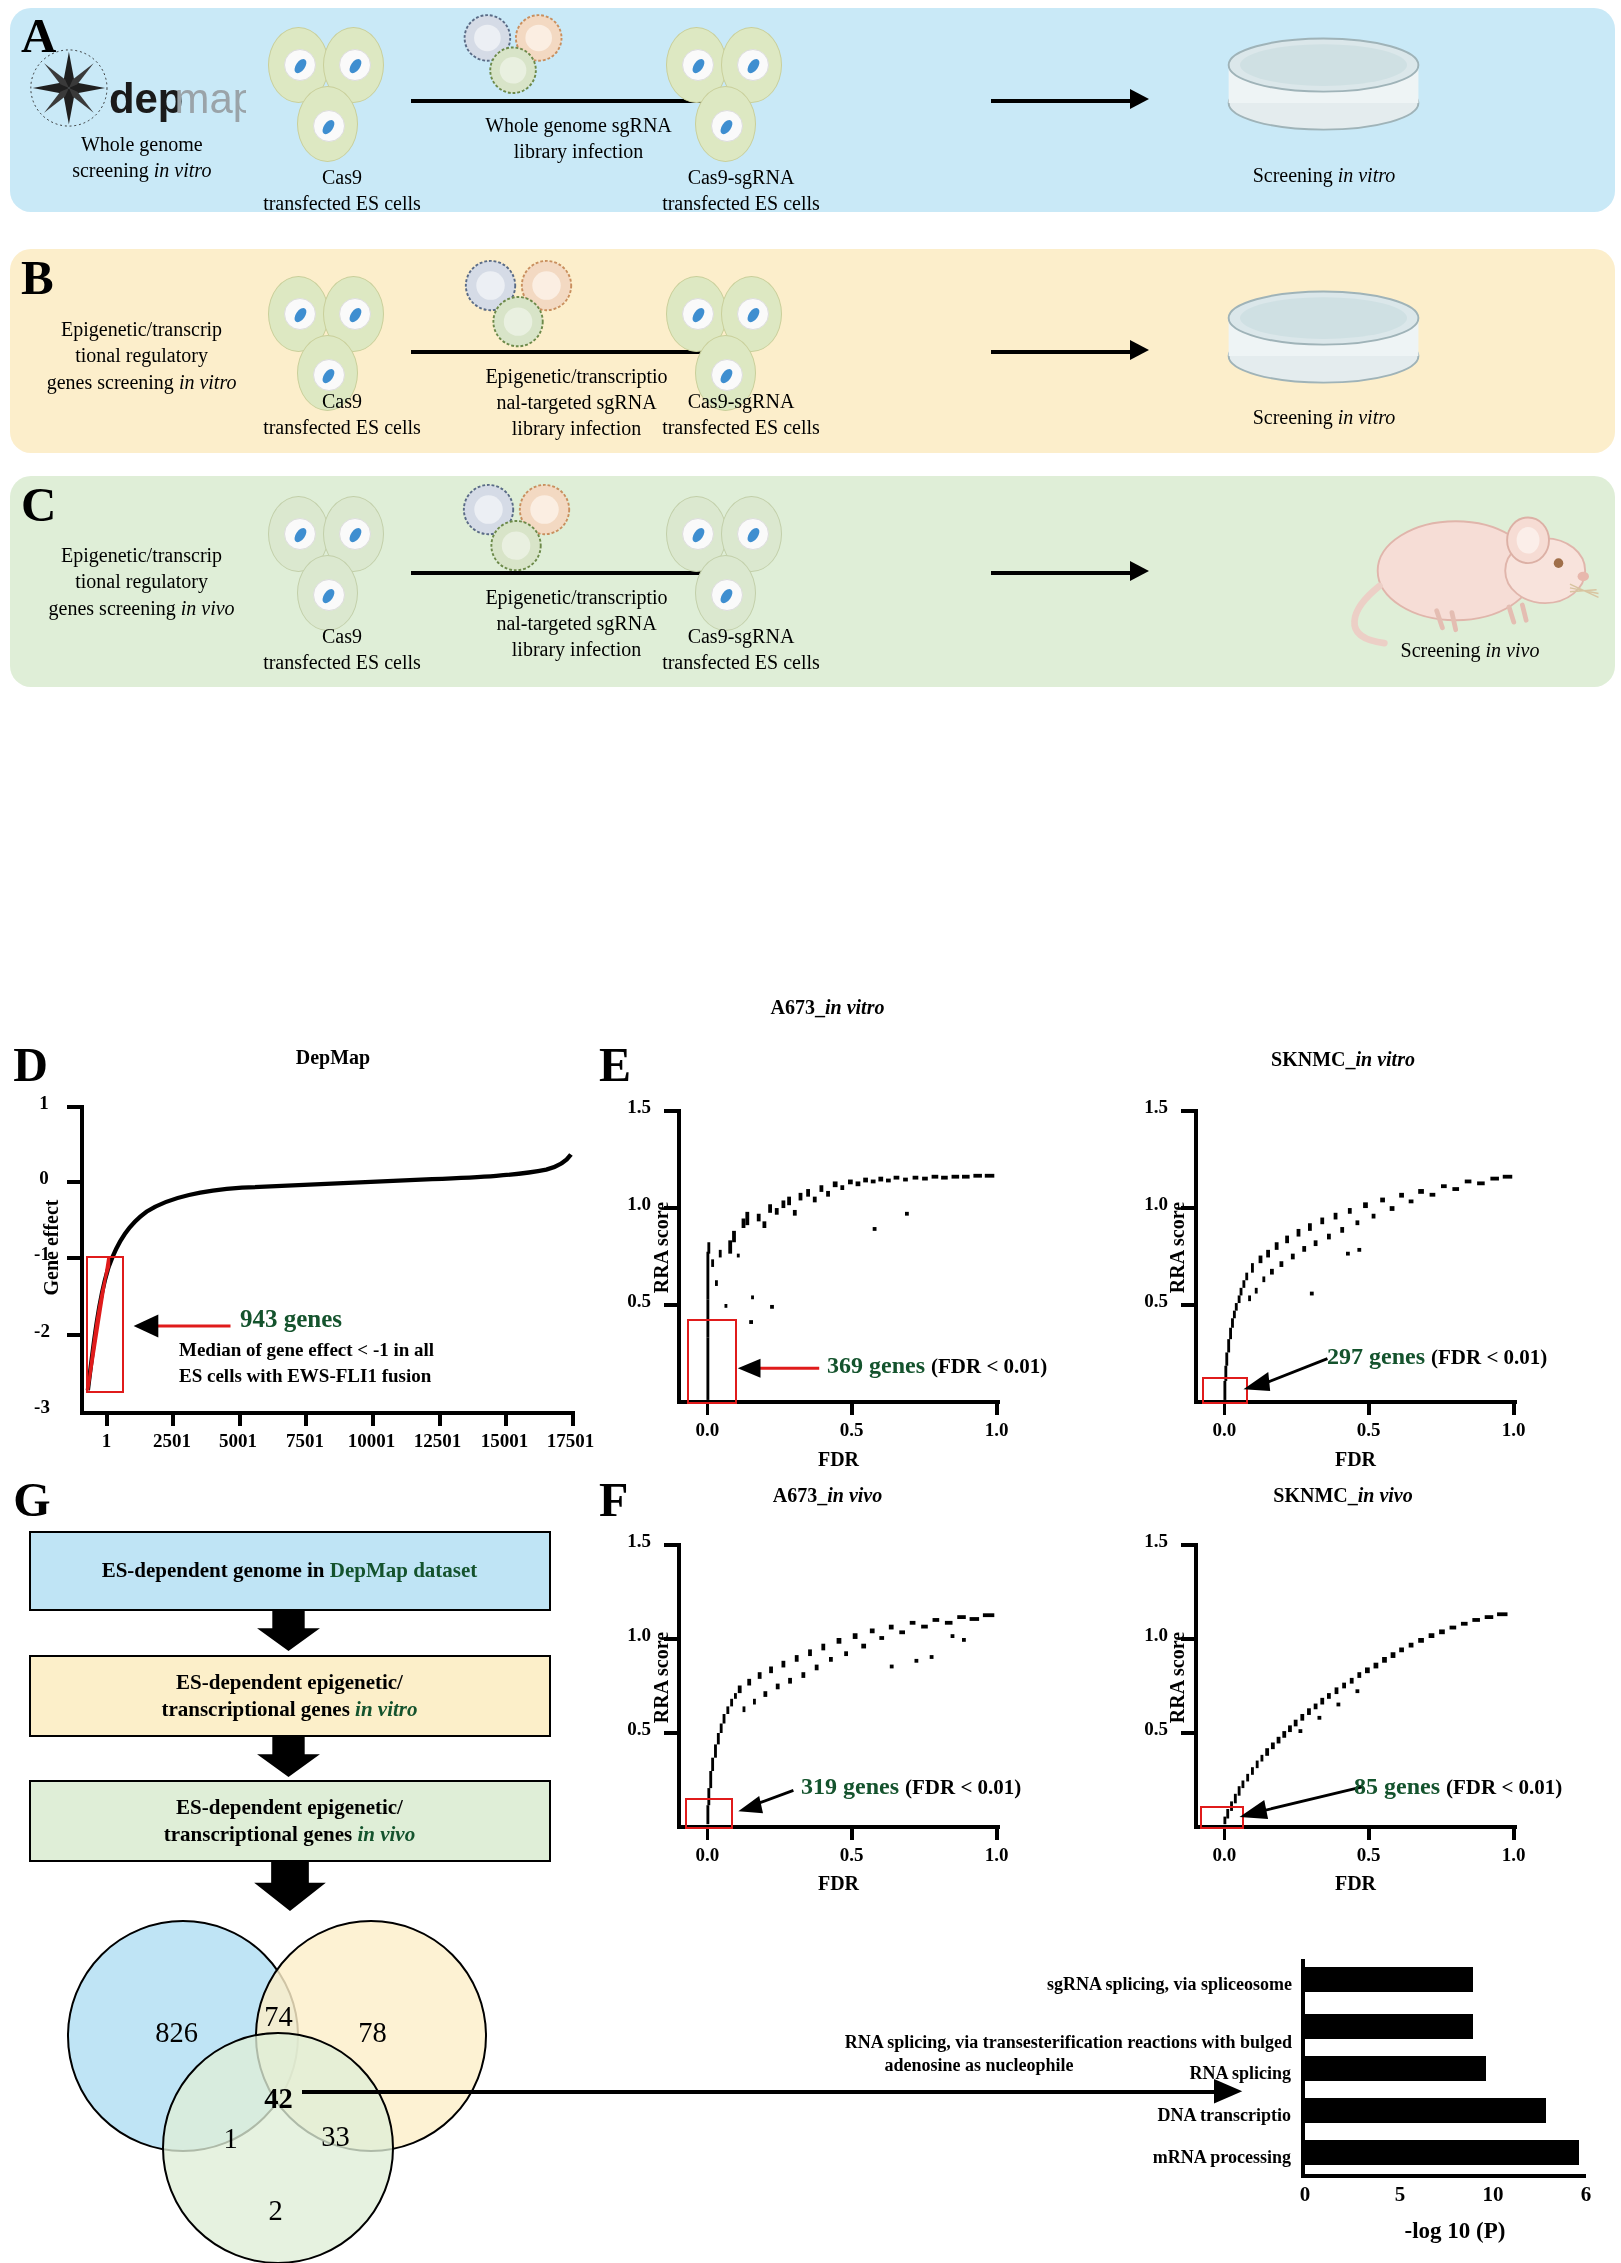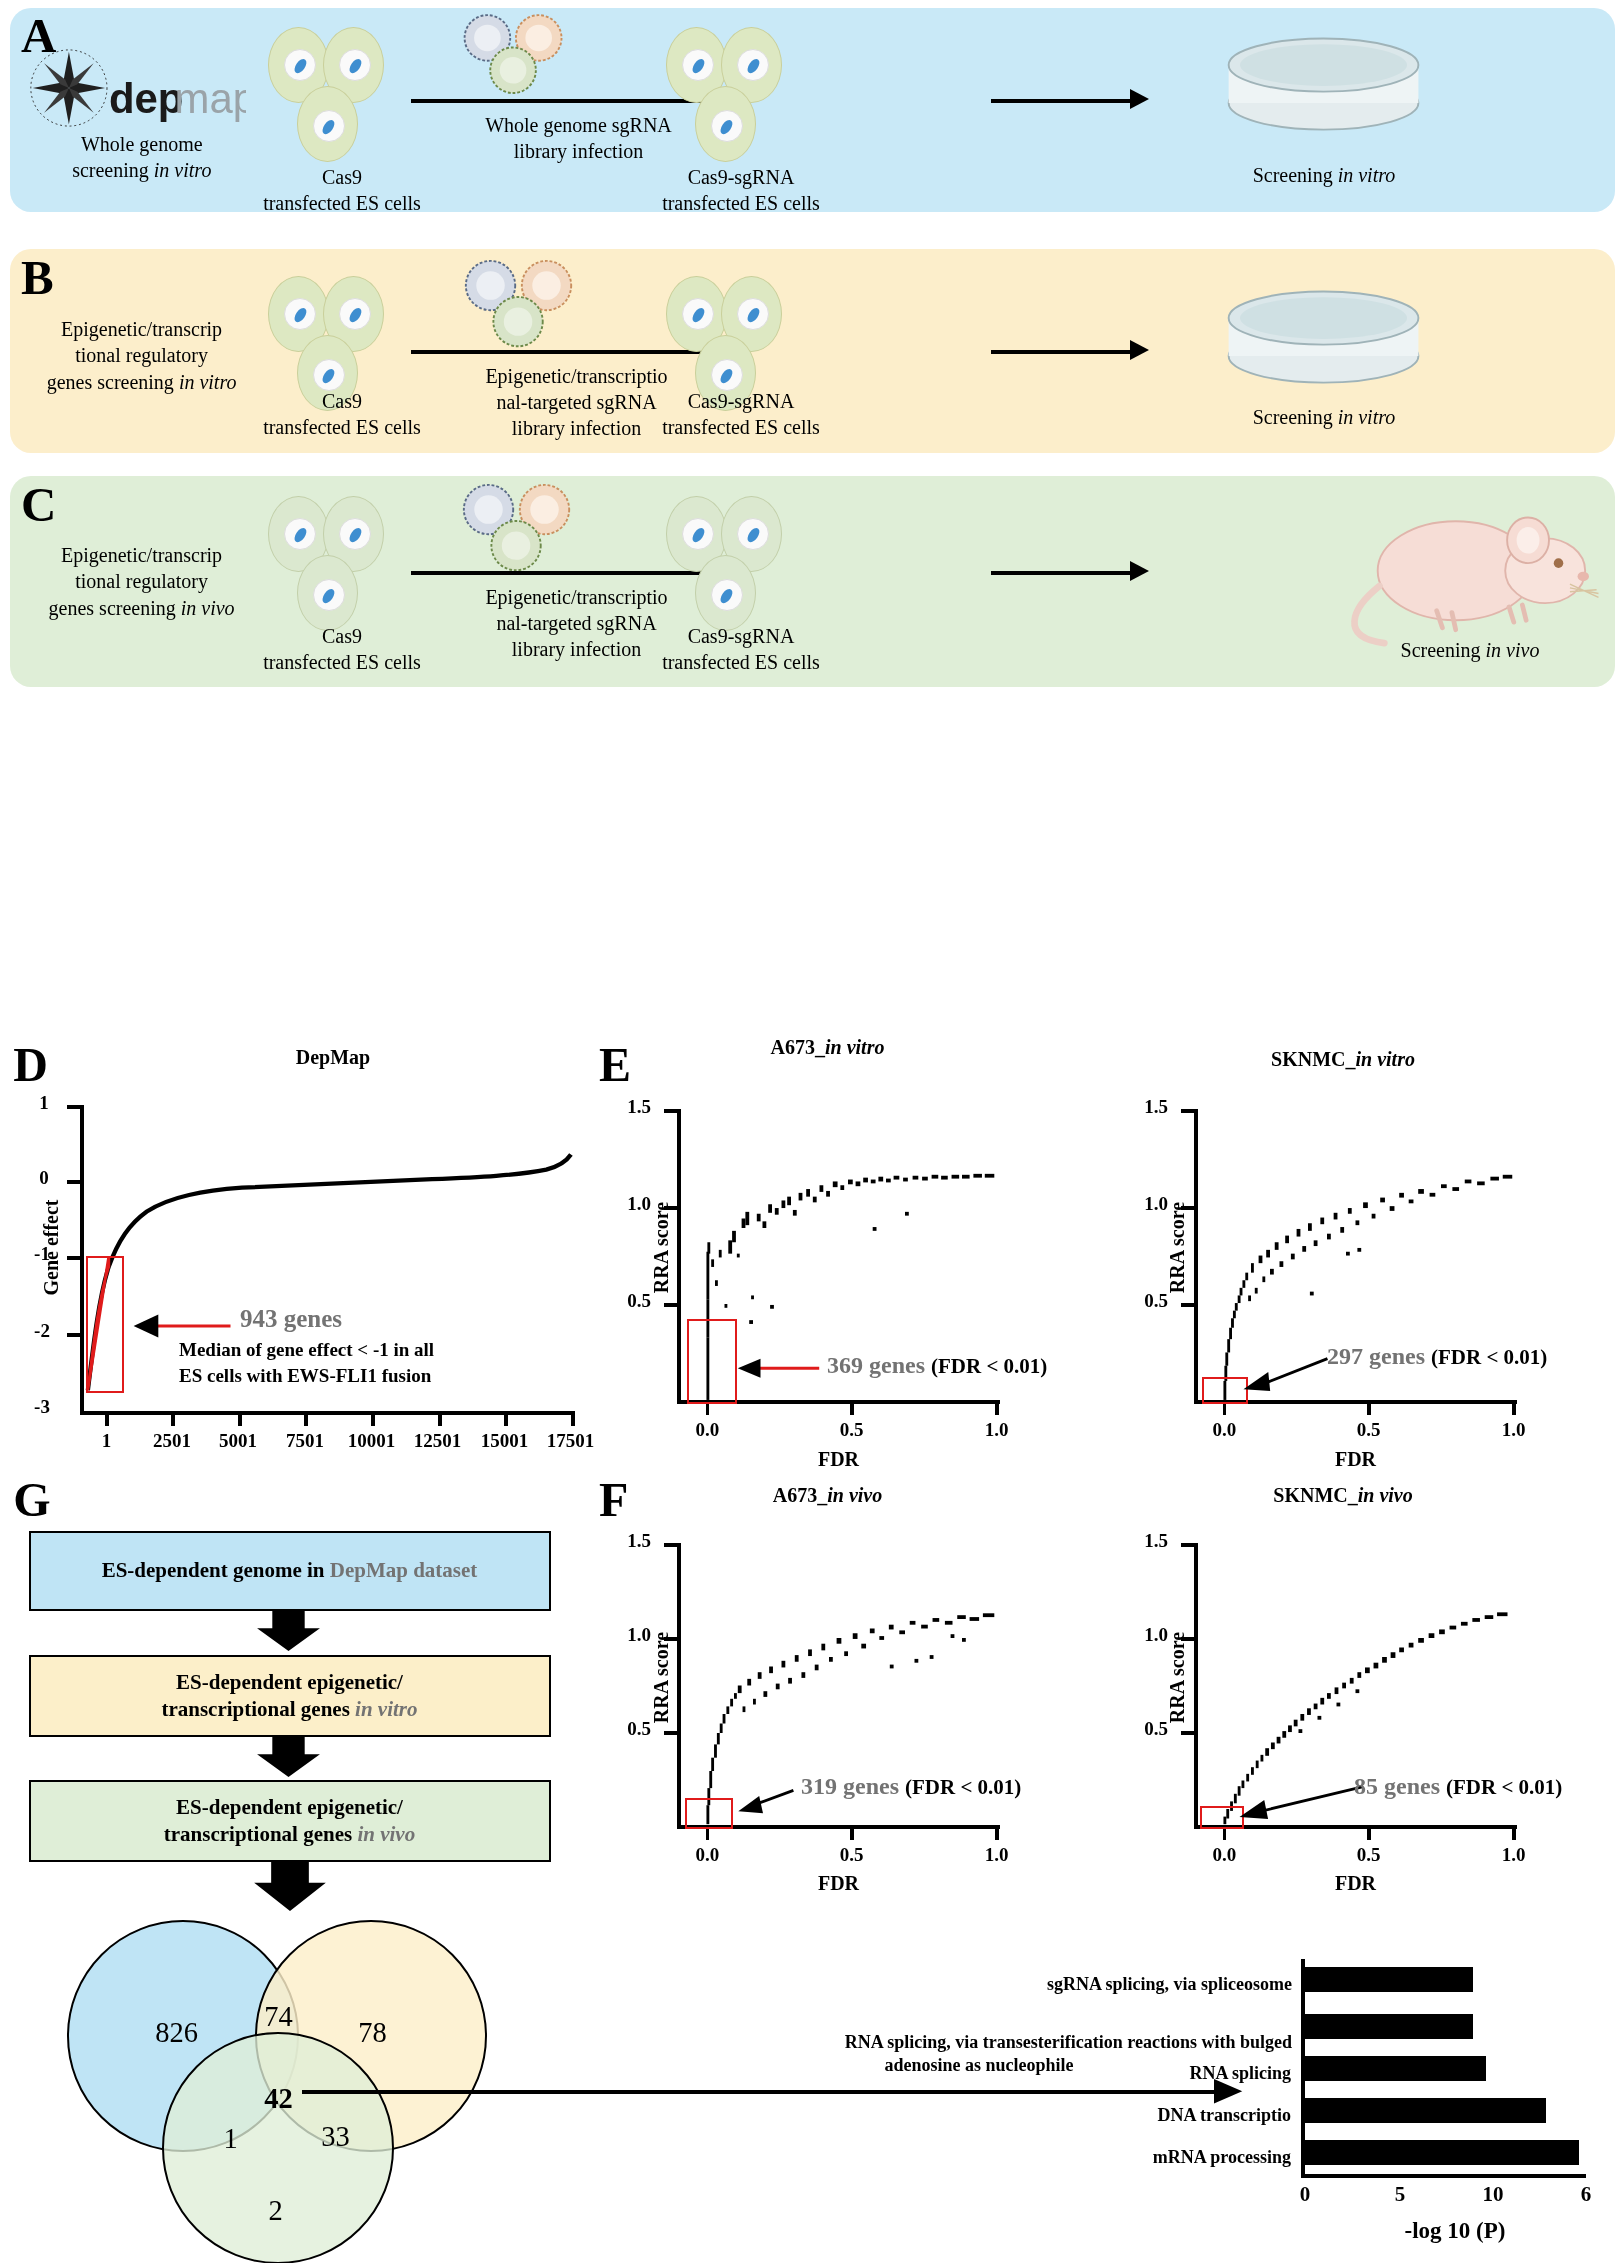--- a/index.html
+++ b/index.html
@@ -17,21 +17,21 @@
   .cellgrp{position:absolute;}
   .cell{position:absolute;border-radius:50%;background:#dde8c2;border:1.4px solid #c9cf9a;}
   .cellC{background:#dbe8cf;border-color:#c2cfa9;}
   .nuc{position:absolute;border-radius:50%;background:#fafafa;border:1.4px solid #ddd;}
   .chrom{position:absolute;border-radius:50%;background:#3e8ed0;transform:rotate(35deg);}
   .dish{position:absolute;}
   .chartbox{position:absolute;}
   .axis-lab{position:absolute;font-weight:700;font-size:20px;}
   .tick-lab{position:absolute;font-weight:700;font-size:19px;text-align:center;}
   .ttl{position:absolute;font-weight:700;font-size:20px;text-align:center;}
-  .redtxt{color:#737373;font-weight:700;}
+  .redtxt{color:#14532d;font-weight:700;}
   .redbox{position:absolute;border:2.4px solid #e01b1b;background:transparent;}
   .vline{position:absolute;background:#000;}
   .hline{position:absolute;background:#000;}
   .flowbox{position:absolute;border:2.9px solid #000;display:flex;align-items:center;justify-content:center;text-align:center;font-weight:700;font-size:21px;line-height:1.3;}
   .fb1{background:#bfe4f5;}
   .fb2{background:#fcefc9;}
   .fb3{background:#dfeed7;}
   .downarr{position:absolute;}
   .venncirc{position:absolute;border-radius:50%;border:2.9px solid #000;}
   .vennnum{position:absolute;font-size:28.5px;font-weight:400;text-align:center;}
@@ -372,21 +372,21 @@
   </svg>
   <div style="position:absolute;left:160px;top:200px;font-size:25px;" class="redtxt">943 genes</div>
   <div style="position:absolute;left:99px;top:232px;font-size:19px;font-weight:700;line-height:1.35;">
     <span>Median of gene effect &lt; -1 in all</span><br>
     <span>ES cells with EWS-FLI1 fusion</span>
   </div>
 </div>
 <div class="axis-lab" style="left:-44px;top:1236px;transform:rotate(-90deg);width:190px;text-align:center;">Gene effect</div>
 
 <div class="plabel" style="left:599px;top:1041px;font-size:48px;">E</div>
-<div class="ttl" style="left:666px;top:1036px;width:323px;">
+<div class="ttl" style="left:666px;top:996px;width:323px;">
   <span>A673_</span><span class="it">in vitro</span>
 </div>
 
 <div class="chartbox" style="left:677px;top:1109px;width:323px;height:295px;">
   <div class="vline" style="left:0px;top:0px;width:3.8px;height:295px;"></div>
   <div class="hline" style="left:0px;top:291px;width:323px;height:3.8px;"></div>
   <div class="hline" style="left:-13.3px;top:0px;width:15px;height:3.8px;"></div>
   <div class="hline" style="left:-13.3px;top:97px;width:15px;height:3.8px;"></div>
   <div class="hline" style="left:-13.3px;top:194px;width:15px;height:3.8px;"></div>
   <div class="tick-lab" style="left:-61px;top:-13.3px;width:46px;">1.5</div>

